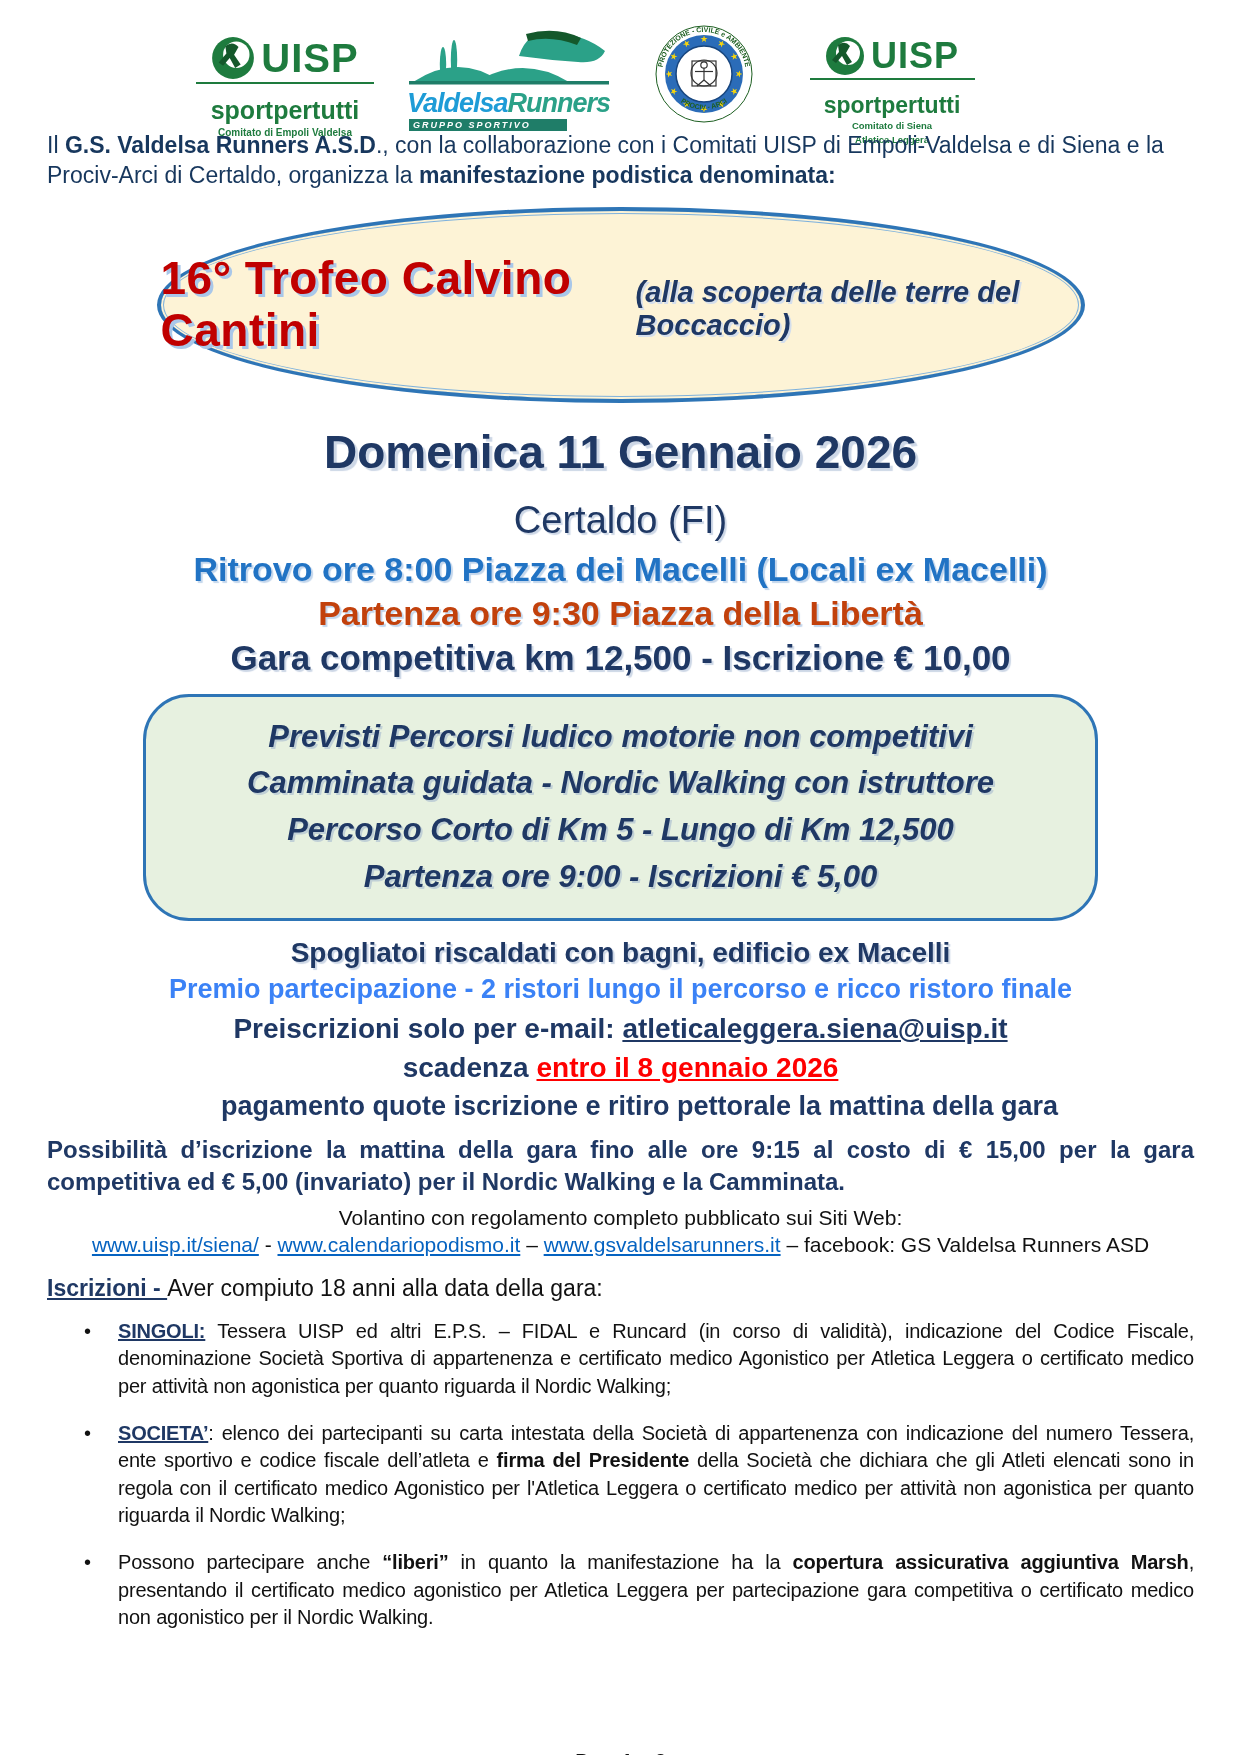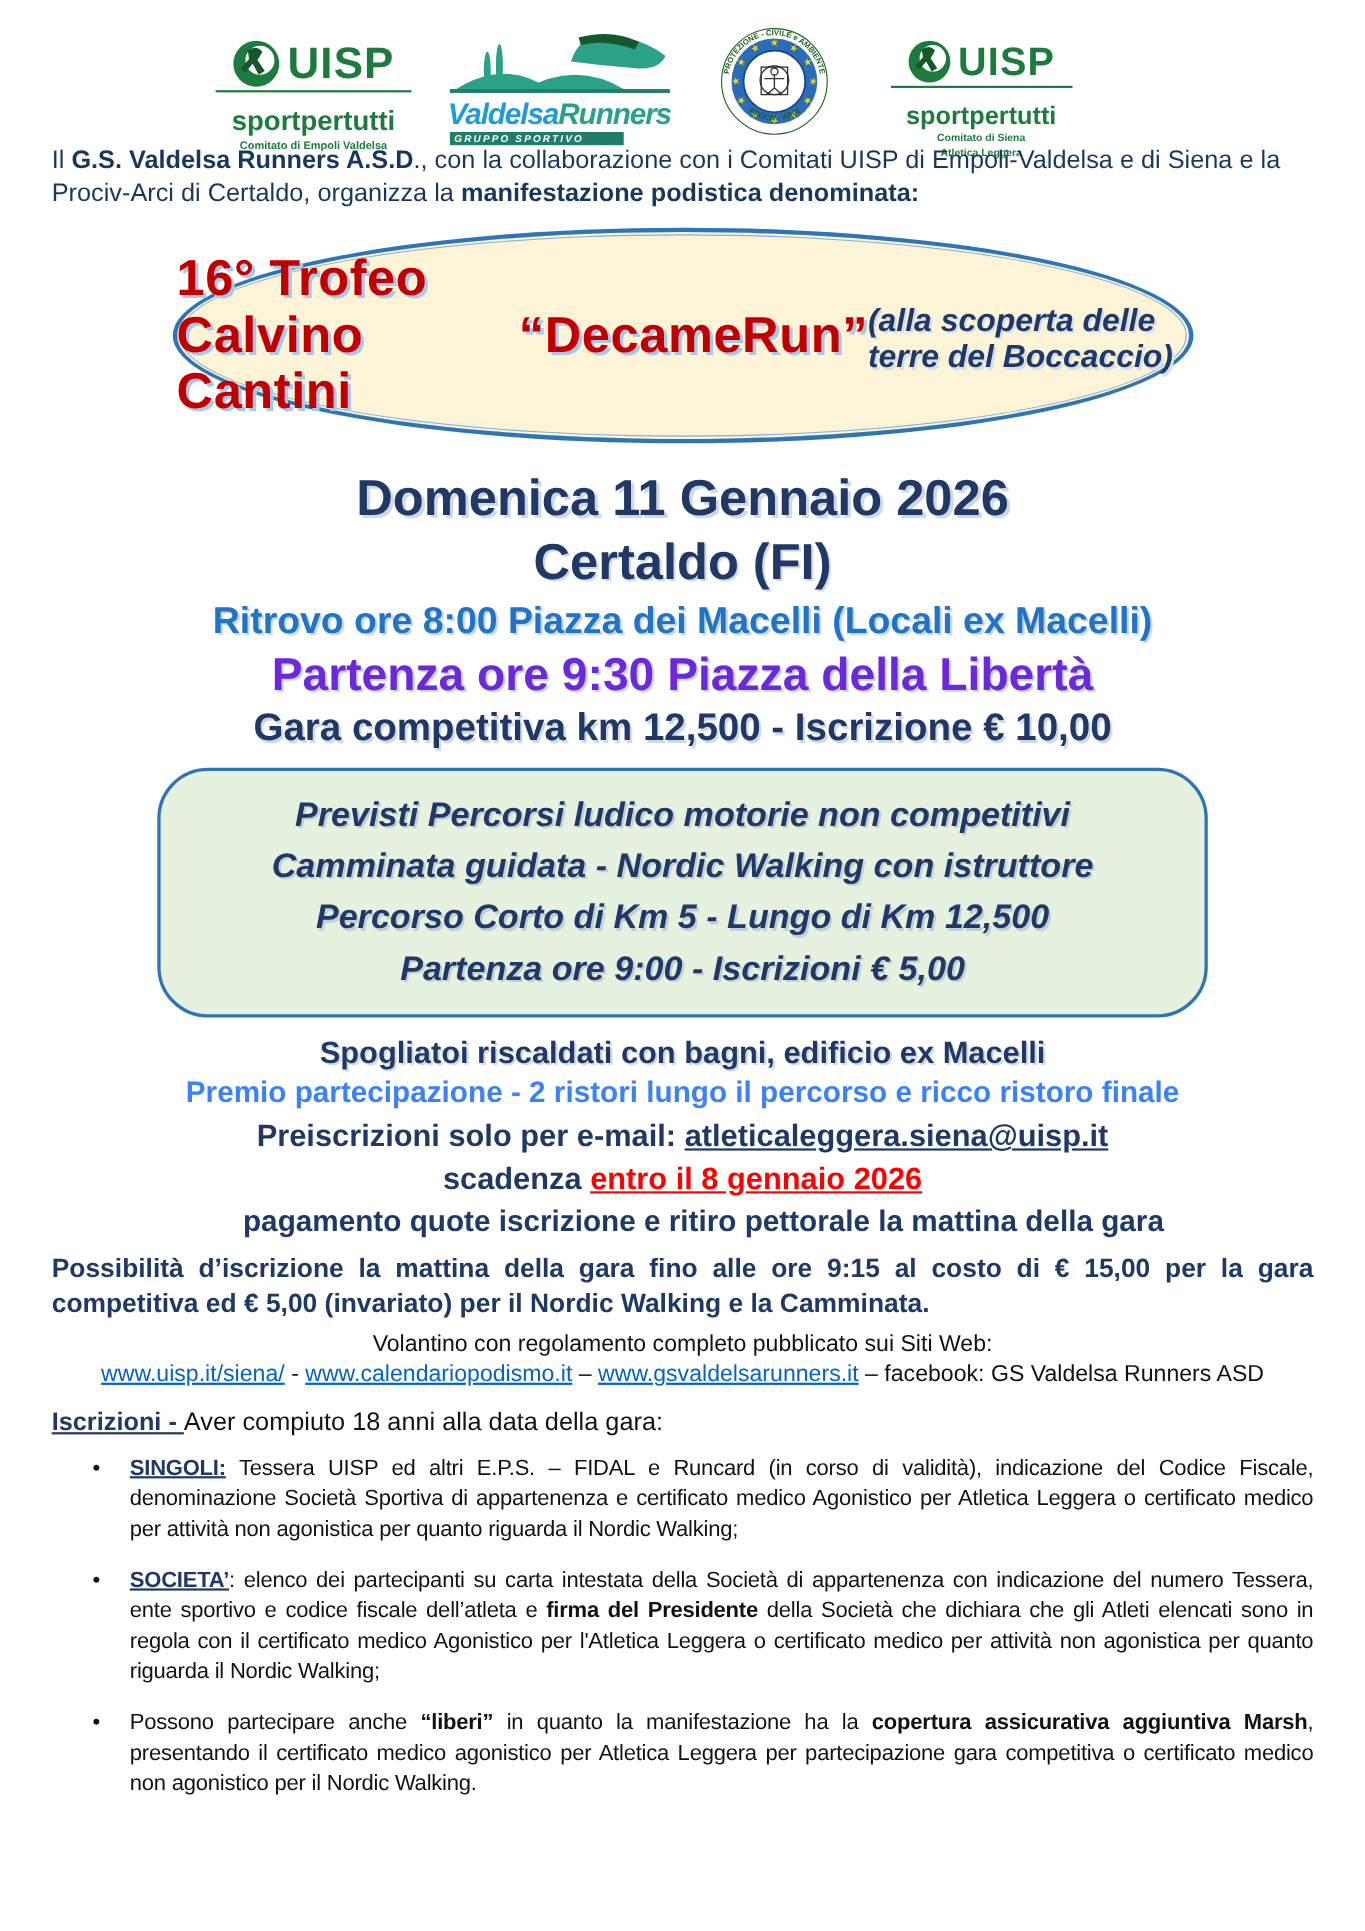--- a/index.html
+++ b/index.html
@@ -47,23 +47,23 @@
     border-radius:50%;
     display:flex;align-items:center;justify-content:center;
     box-shadow:inset 0 0 0 2px #FDF3D6, inset 0 0 0 3px #7FB2DD;
   }
   .oval-title{font-size:46px;font-weight:bold;color:#C00000;line-height:1.12;letter-spacing:0.5px;text-shadow:3px 3px 0 #A9C7E9;}
   .oval-sub{font-size:29px;font-weight:bold;font-style:italic;color:#1F3864;margin-top:9px;text-shadow:2px 2px 0 #D4DEEC;}
 
   
   .center{text-align:center;}
   .date-line{margin-top:22px;font-size:46px;font-weight:bold;color:#1F3864;text-shadow:3px 3px 1px #CDD7E6;}
-  .location-line{margin-top:4px;font-size:46px;font-weight:bold;color:#1F3864;text-shadow:2px 2px 1px #CDD7E6;}
+  .location-line{margin-top:20px;font-size:38px;font-weight:normal;color:#1F3864;text-shadow:2px 2px 1px #CDD7E6;}
   .meeting-line{margin-top:8px;font-size:34px;font-weight:bold;color:#2173C4;text-shadow:2px 2px 1px #C3D6EC;}
-  .start-line{margin-top:5px;font-size:42px;font-weight:bold;color:#6d28d9;text-shadow:2px 2px 1px #C3D6EC;}
+  .start-line{margin-top:5px;font-size:34px;font-weight:bold;color:#c2410c;text-shadow:2px 2px 1px #C3D6EC;}
   .race-line{margin-top:5px;font-size:35px;font-weight:bold;color:#1F3864;text-shadow:2px 2px 1px #CDD7E6;}
 
   
   .green-box{
     width:955px;margin:16px auto 0 auto;box-sizing:border-box;
     background:#E7F1E0;border:3px solid #2E75B6;border-radius:46px;
     padding:20px 10px 22px 10px;text-align:center;
   }
   .gb-line{font-size:31px;font-weight:bold;font-style:italic;color:#1F3864;line-height:1.28;text-shadow:2px 2px 0 rgba(160,180,205,0.55);}
   .gb-line + .gb-line{margin-top:7px;}
@@ -201,21 +201,20 @@
       <div class="uisp-sub">sportpertutti</div>
       <div class="uisp-committee">Comitato di Siena</div>
       <div class="uisp-committee">Atletica Leggera</div>
     </div>
   </header>
 
   <p class="intro"><span>Il </span><b>G.S. Valdelsa Runners A.S.D</b><span>., con la collaborazione con i Comitati UISP di Empoli-Valdelsa e di Siena e la Prociv-Arci di Certaldo, organizza la </span><b>manifestazione podistica denominata:</b></p>
 
   <div class="oval">
     <div class="oval-title">16° Trofeo Calvino Cantini</div>
-    <div class="oval-title">“DecameRun”</div>
     <div class="oval-sub">(alla scoperta delle terre del Boccaccio)</div>
   </div>
 
   <div class="center date-line">Domenica 11 Gennaio 2026</div>
   <div class="center location-line">Certaldo (FI)</div>
   <div class="center meeting-line">Ritrovo ore 8:00 Piazza dei Macelli (Locali ex Macelli)</div>
   <div class="center start-line">Partenza ore 9:30 Piazza della Libertà</div>
   <div class="center race-line">Gara competitiva km 12,500 - Iscrizione € 10,00</div>
 
   <div class="green-box">

